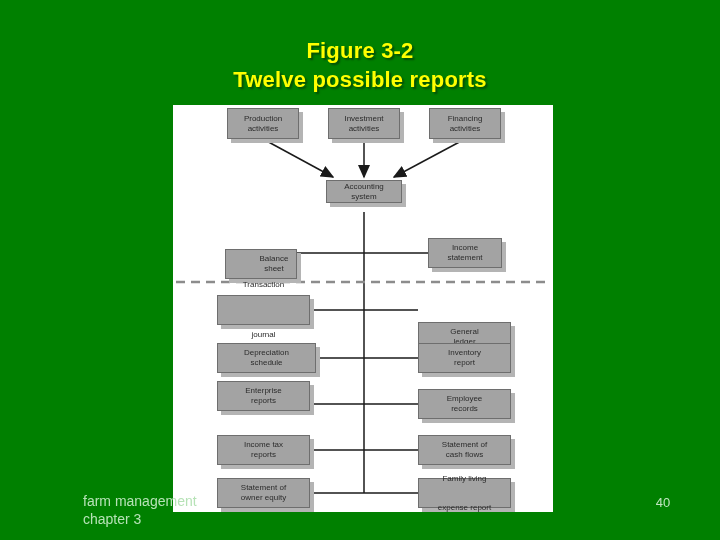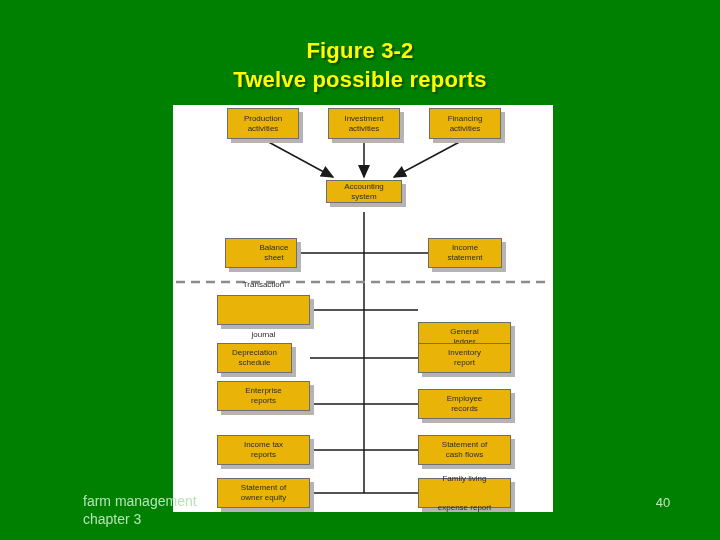--- a/index.html
+++ b/index.html
@@ -23,21 +23,21 @@
   }
   .diagram-area {
     position: absolute;
     left: 173px; top: 105px;
     width: 380px; height: 407px;
     background: #ffffff;
   }
   .diagram-area svg { position: absolute; left: 0; top: 0; }
   .dbox {
     position: absolute;
-    background: #eab308;
+    background: #a3a3a3;
     border: 1px solid #6e6e6e;
     box-shadow: 4px 4px 0 #b4b4b4;
     color: #2b2b2b;
     font-size: 8px;
     line-height: 10px;
     text-align: center;
     display: flex;
     flex-direction: column;
     justify-content: center;
     box-sizing: border-box;
@@ -101,37 +101,37 @@
     <div>activities</div>
   </div>
   <div class="dbox" style="left:256px;top:3px;width:72px;height:31px;">
     <div>Financing</div>
     <div>activities</div>
   </div>
   <div class="dbox" style="left:153px;top:75px;width:76px;height:23px;">
     <div>Accounting</div>
     <div>system</div>
   </div>
-  <div class="dbox" style="left:52px;top:133px;width:72px;height:30px;padding-left:26px;">
+  <div class="dbox" style="left:52px;top:144px;width:72px;height:30px;padding-left:26px;">
     <div>Balance</div>
     <div>sheet</div>
   </div>
   <div class="dbox" style="left:255px;top:133px;width:74px;height:30px;">
     <div>Income</div>
     <div>statement</div>
   </div>
   <div class="dbox" style="left:44px;top:190px;width:93px;height:30px;gap:40px;">
     <div>Transaction</div>
     <div>journal</div>
   </div>
   <div class="dbox" style="left:245px;top:190px;width:93px;height:30px;margin-top:27px;">
     <div>General</div>
     <div>ledger</div>
   </div>
-  <div class="dbox" style="left:44px;top:238px;width:75px;height:30px;align-items:center;">
+  <div class="dbox" style="left:44px;top:238px;width:99px;height:30px;align-items:center;">
     <div>Depreciation</div>
     <div>schedule</div>
   </div>
   <div class="dbox" style="left:245px;top:238px;width:93px;height:30px;">
     <div>Inventory</div>
     <div>report</div>
   </div>
   <div class="dbox" style="left:44px;top:276px;width:93px;height:30px;">
     <div>Enterprise</div>
     <div>reports</div>

